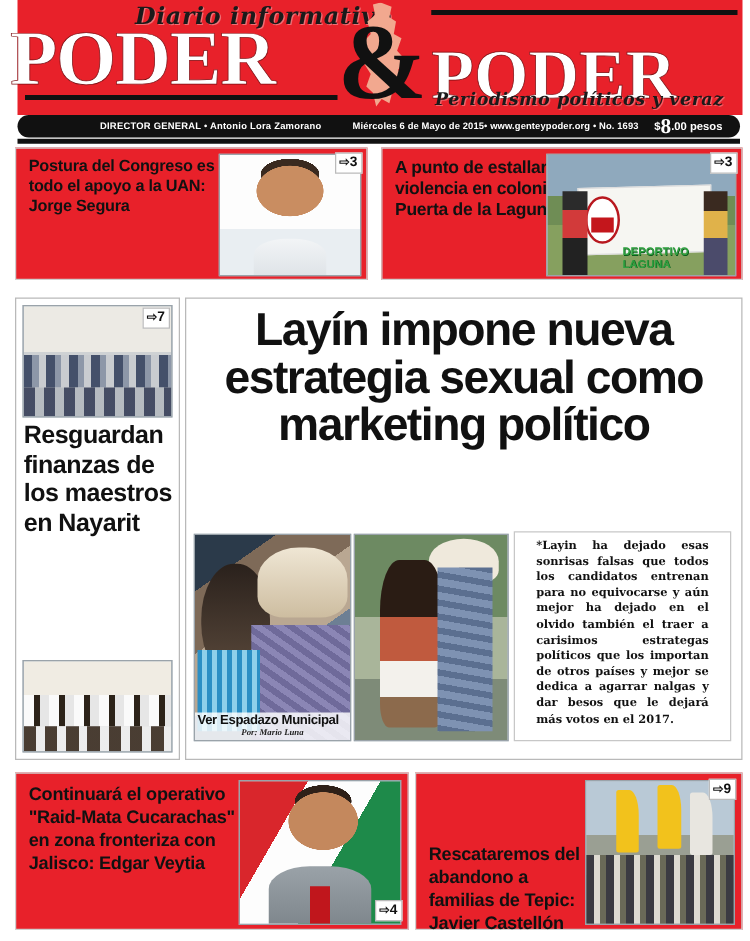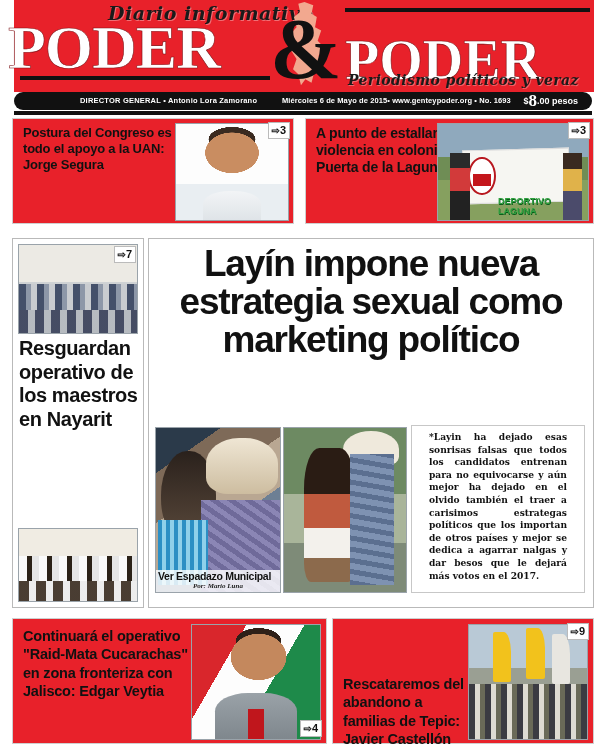--- a/index.html
+++ b/index.html
@@ -288,21 +288,21 @@
 
   <div class="midrow">
 
     <div class="leftcol">
       <div class="photo lc-photo1">
         <div class="p-class1"></div>
       </div>
       <div class="pagebadge" style="right:7px;top:7px;">
         <span class="arw">⇨</span><span>7</span>
       </div>
-      <div class="lc-title hl">Resguardan operativo de los maestros en Nayarit</div>
+      <div class="lc-title hl">Resguardan finanzas de los maestros en Nayarit</div>
       <div class="photo lc-photo2">
         <div class="p-class2"></div>
       </div>
     </div>
 
     <div class="maincol">
       <div class="main-head hl">
         <div>Layín impone nueva</div>
         <div>estrategia sexual como</div>
         <div>marketing político</div>

